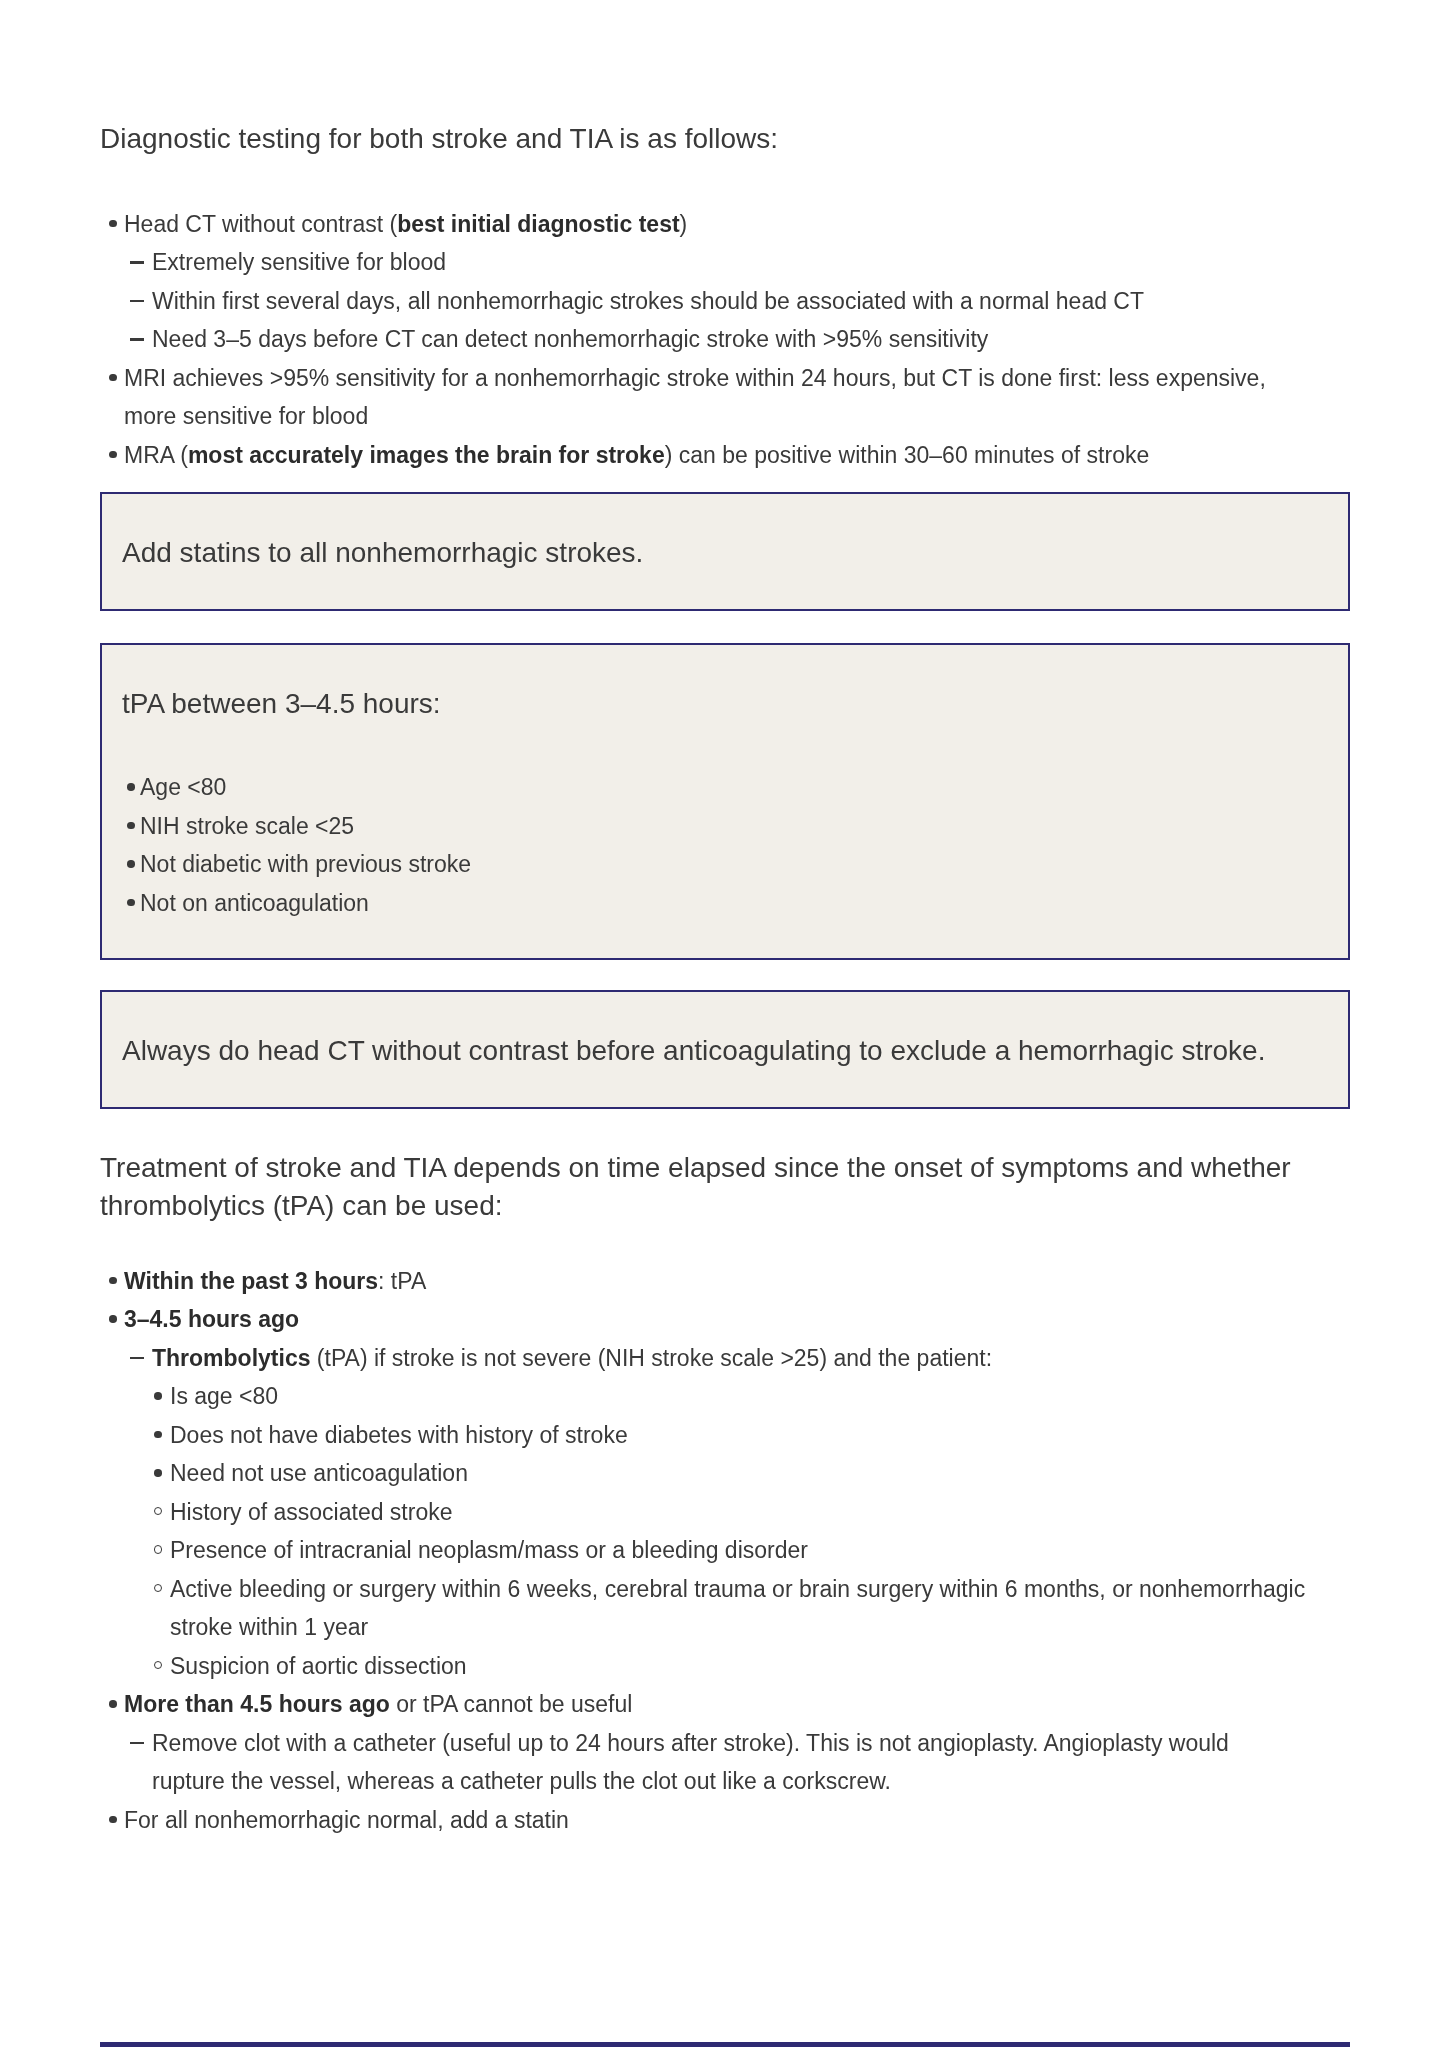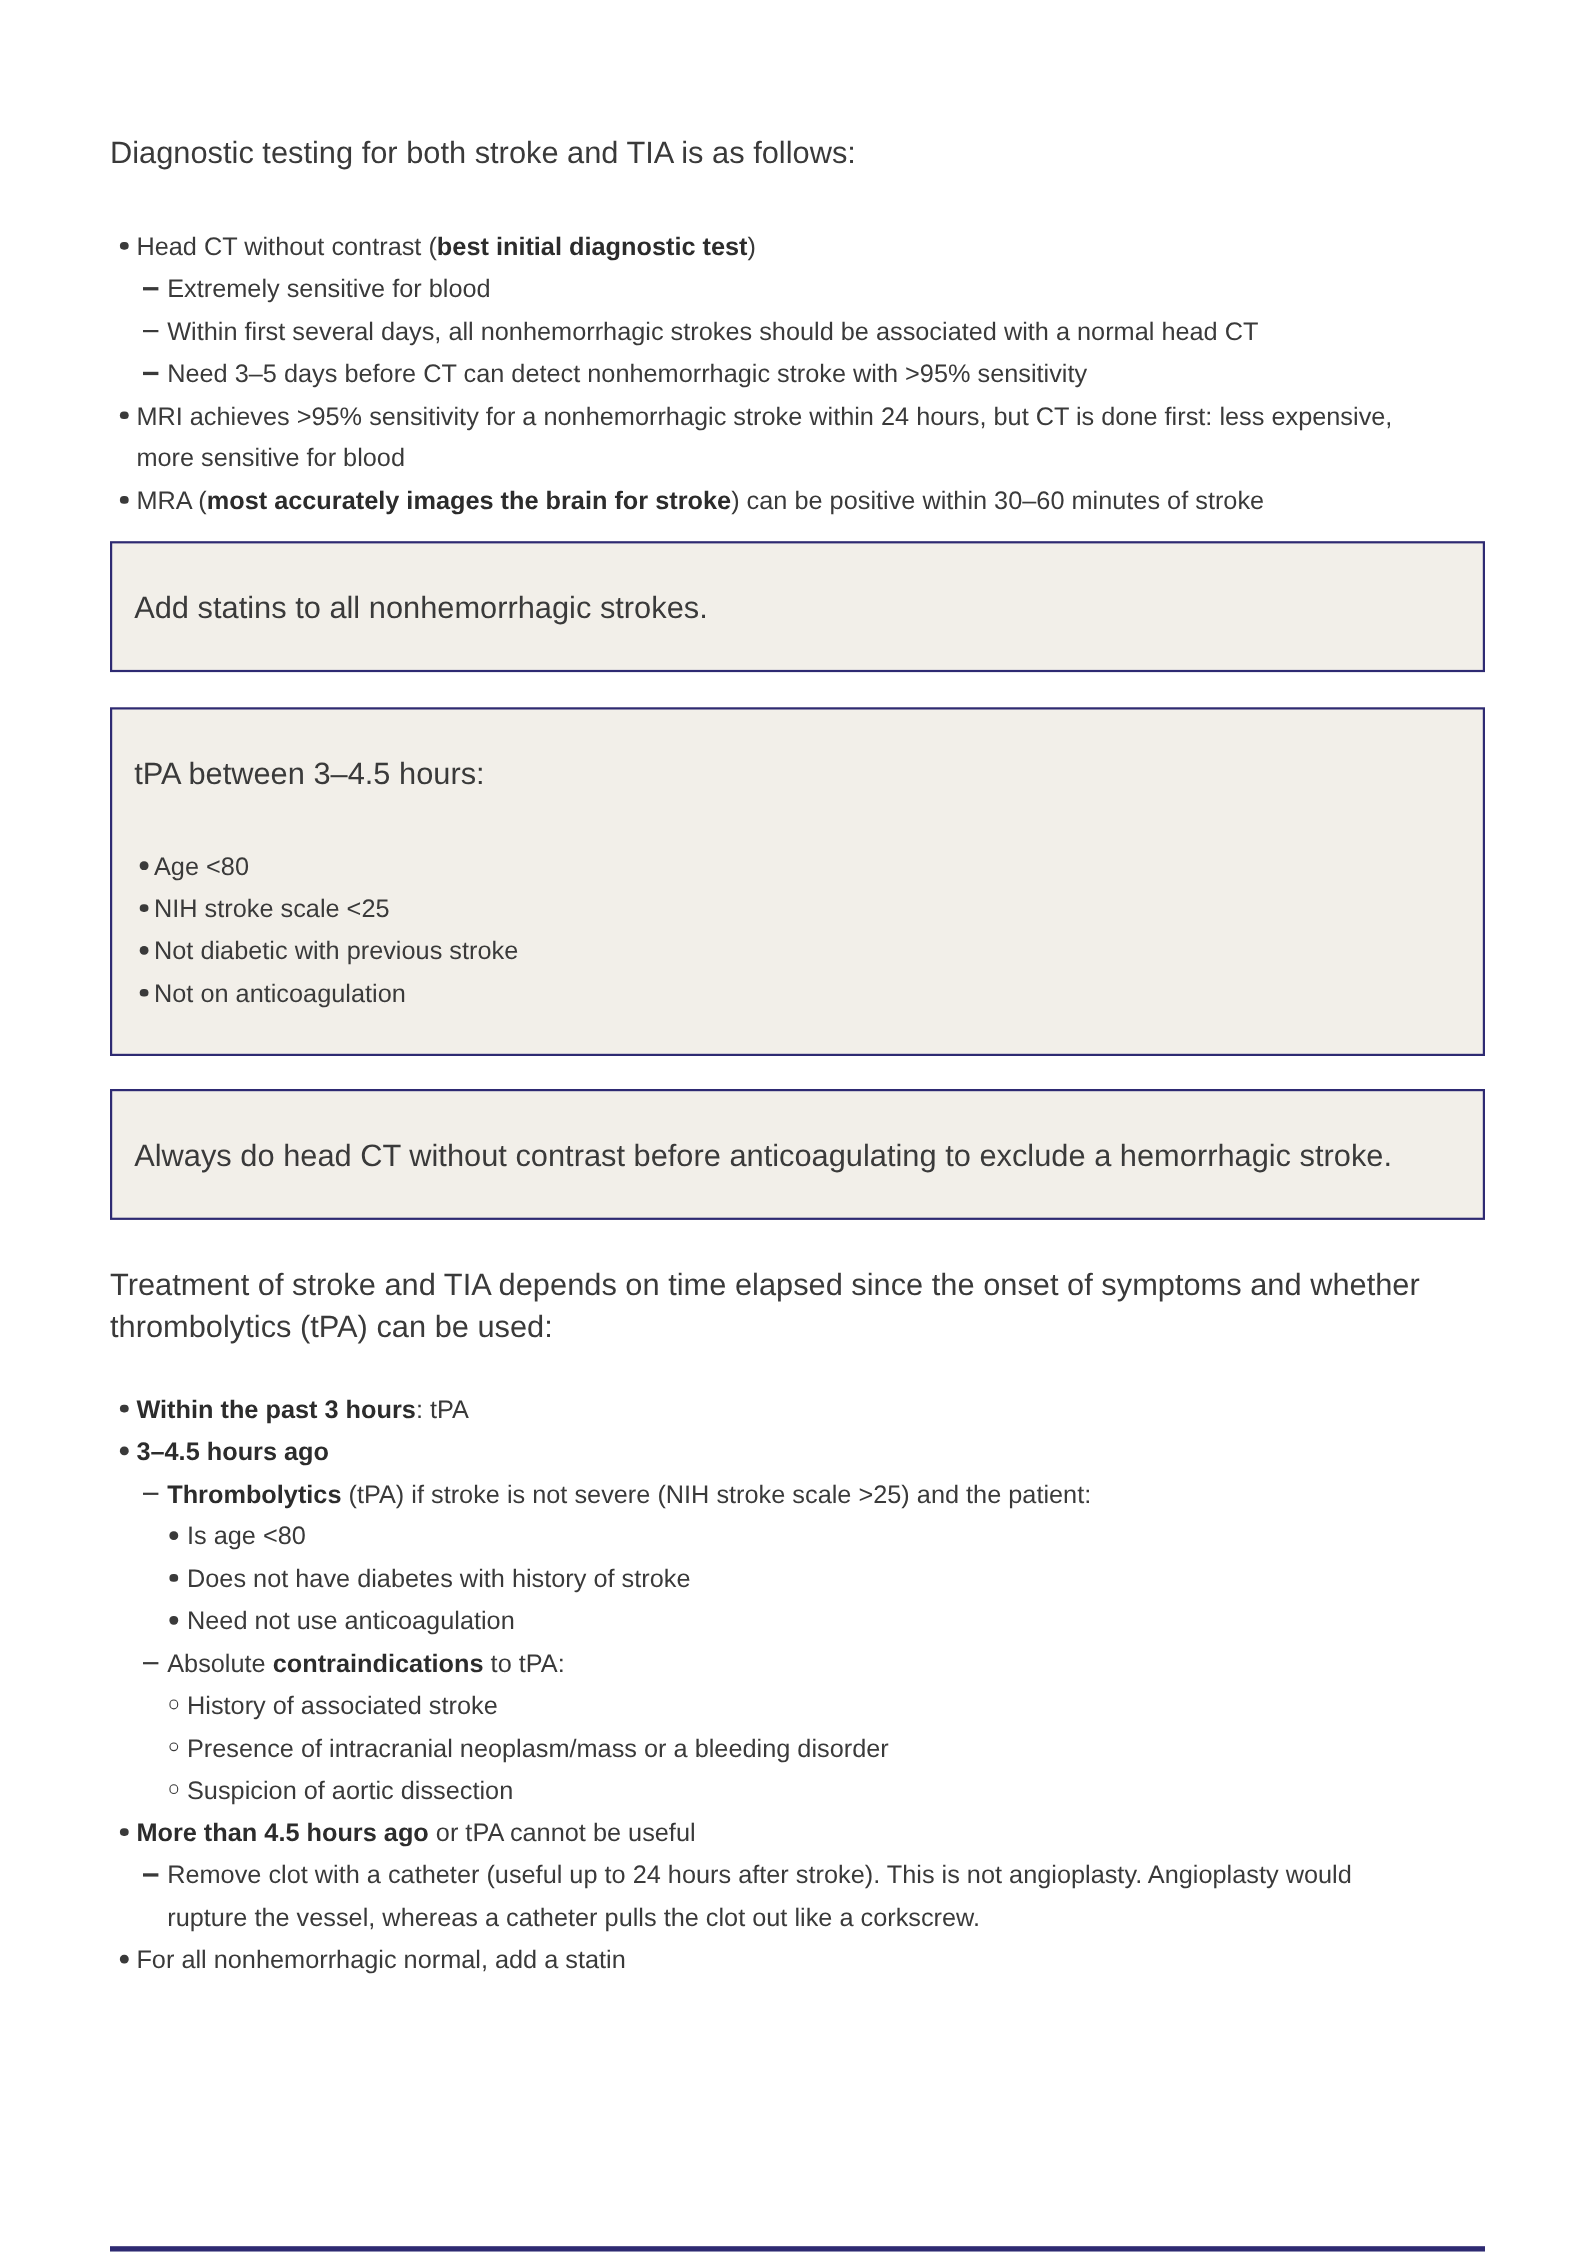--- a/index.html
+++ b/index.html
@@ -151,31 +151,31 @@
       <span class="txt">Is age &lt;80</span>
     </li>
     <li class="item lvl3">
       <span class="marker m-dot"></span>
       <span class="txt">Does not have diabetes with history of stroke</span>
     </li>
     <li class="item lvl3">
       <span class="marker m-dot"></span>
       <span class="txt">Need not use anticoagulation</span>
     </li>
-    <li class="item lvl2">
-      <span class="marker m-dash"></span>
-      <span class="txt"><span>Absolute </span><b>contraindications</b><span> to tPA:</span></span>
-    </li>
     <li class="item lvl3">
       <span class="marker m-circle"></span>
       <span class="txt">History of associated stroke</span>
     </li>
     <li class="item lvl3">
       <span class="marker m-circle"></span>
       <span class="txt">Presence of intracranial neoplasm/mass or a bleeding disorder</span>
+    </li>
+    <li class="item lvl3">
+      <span class="marker m-circle"></span>
+      <span class="txt">Active bleeding or surgery within 6 weeks, cerebral trauma or brain surgery within 6 months, or nonhemorrhagic stroke within 1 year</span>
     </li>
     <li class="item lvl3">
       <span class="marker m-circle"></span>
       <span class="txt">Suspicion of aortic dissection</span>
     </li>
     <li class="item lvl1">
       <span class="marker m-dot"></span>
       <span class="txt"><b>More than 4.5 hours ago</b><span> or tPA cannot be useful</span></span>
     </li>
     <li class="item lvl2">

